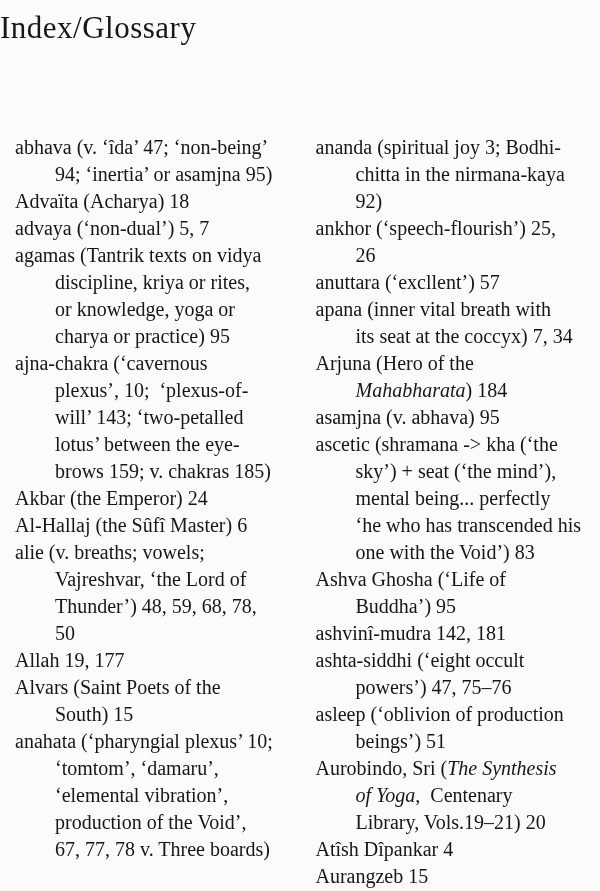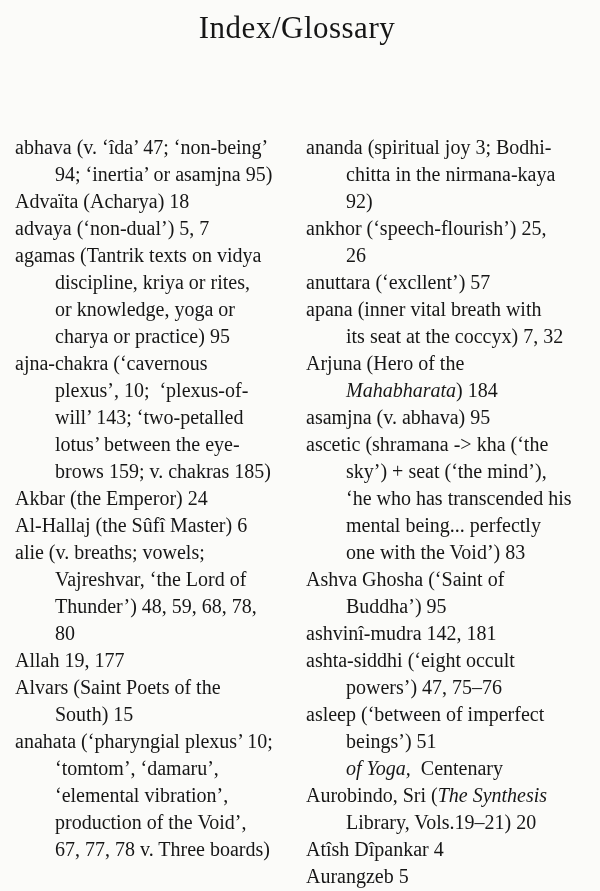--- a/index.html
+++ b/index.html
@@ -16,28 +16,28 @@
   }
   .page {
     width: 600px;
     height: 891px;
     position: relative;
   }
   .title {
     font-size: 31px;
     font-weight: normal;
     letter-spacing: 0.5px;
-    text-align: center;
+    text-align: left;
     margin: 10px 6px 0 0;
     line-height: 36px;
   }
   .columns {
     display: flex;
     margin: 88px 0 0 15px;
-    gap: 6px;
+    gap: 16px;
   }
   .col {
     width: 285px;
   }
   .entry {
     margin: 0;
   }
   .line {
     font-size: 20px;
     line-height: 27px;
@@ -81,21 +81,21 @@
         <div class="entry">
           <div class="line"><span>Akbar (the Emperor) 24</span></div>
         </div>
         <div class="entry">
           <div class="line"><span>Al-Hallaj (the Sûfî Master) 6</span></div>
         </div>
         <div class="entry">
           <div class="line"><span>alie (v. breaths; vowels;</span></div>
           <div class="line cont"><span>Vajreshvar, ‘the Lord of</span></div>
           <div class="line cont"><span>Thunder’) 48, 59, 68, 78,</span></div>
-          <div class="line cont"><span>80</span></div>
+          <div class="line cont"><span>50</span></div>
         </div>
         <div class="entry">
           <div class="line"><span>Allah 19, 177</span></div>
         </div>
         <div class="entry">
           <div class="line"><span>Alvars (Saint Poets of the</span></div>
           <div class="line cont"><span>South) 15</span></div>
         </div>
         <div class="entry">
           <div class="line"><span>anahata (‘pharyngial plexus’ 10;</span></div>
@@ -113,57 +113,57 @@
         </div>
         <div class="entry">
           <div class="line"><span>ankhor (‘speech-flourish’) 25,</span></div>
           <div class="line cont"><span>26</span></div>
         </div>
         <div class="entry">
           <div class="line"><span>anuttara (‘excllent’) 57</span></div>
         </div>
         <div class="entry">
           <div class="line"><span>apana (inner vital breath with</span></div>
-          <div class="line cont"><span>its seat at the coccyx) 7, 32</span></div>
+          <div class="line cont"><span>its seat at the coccyx) 7, 34</span></div>
         </div>
         <div class="entry">
           <div class="line"><span>Arjuna (Hero of the</span></div>
           <div class="line cont"><i>Mahabharata</i><span>) 184</span></div>
         </div>
         <div class="entry">
           <div class="line"><span>asamjna (v. abhava) 95</span></div>
         </div>
         <div class="entry">
           <div class="line"><span>ascetic (shramana -&gt; kha (‘the</span></div>
           <div class="line cont"><span>sky’) + seat (‘the mind’),</span></div>
+          <div class="line cont"><span>mental being... perfectly</span></div>
           <div class="line cont"><span>‘he who has transcended his</span></div>
-          <div class="line cont"><span>mental being... perfectly</span></div>
           <div class="line cont"><span>one with the Void’) 83</span></div>
         </div>
         <div class="entry">
-          <div class="line"><span>Ashva Ghosha (‘Saint of</span></div>
+          <div class="line"><span>Ashva Ghosha (‘Life of</span></div>
           <div class="line cont"><span>Buddha’) 95</span></div>
         </div>
         <div class="entry">
           <div class="line"><span>ashvinî-mudra 142, 181</span></div>
         </div>
         <div class="entry">
           <div class="line"><span>ashta-siddhi (‘eight occult</span></div>
           <div class="line cont"><span>powers’) 47, 75–76</span></div>
         </div>
         <div class="entry">
-          <div class="line"><span>asleep (‘between of imperfect</span></div>
+          <div class="line"><span>asleep (‘oblivion of production</span></div>
           <div class="line cont"><span>beings’) 51</span></div>
         </div>
         <div class="entry">
+          <div class="line"><span>Aurobindo, Sri (</span><i>The Synthesis</i></div>
           <div class="line cont"><i>of Yoga,</i><span>  Centenary</span></div>
-          <div class="line"><span>Aurobindo, Sri (</span><i>The Synthesis</i></div>
           <div class="line cont"><span>Library, Vols.19–21) 20</span></div>
         </div>
         <div class="entry">
           <div class="line"><span>Atîsh Dîpankar 4</span></div>
         </div>
         <div class="entry">
-          <div class="line"><span>Aurangzeb 5</span></div>
+          <div class="line"><span>Aurangzeb 15</span></div>
         </div>
       </div>
   </div>
 </div>
 
 </body></html>

